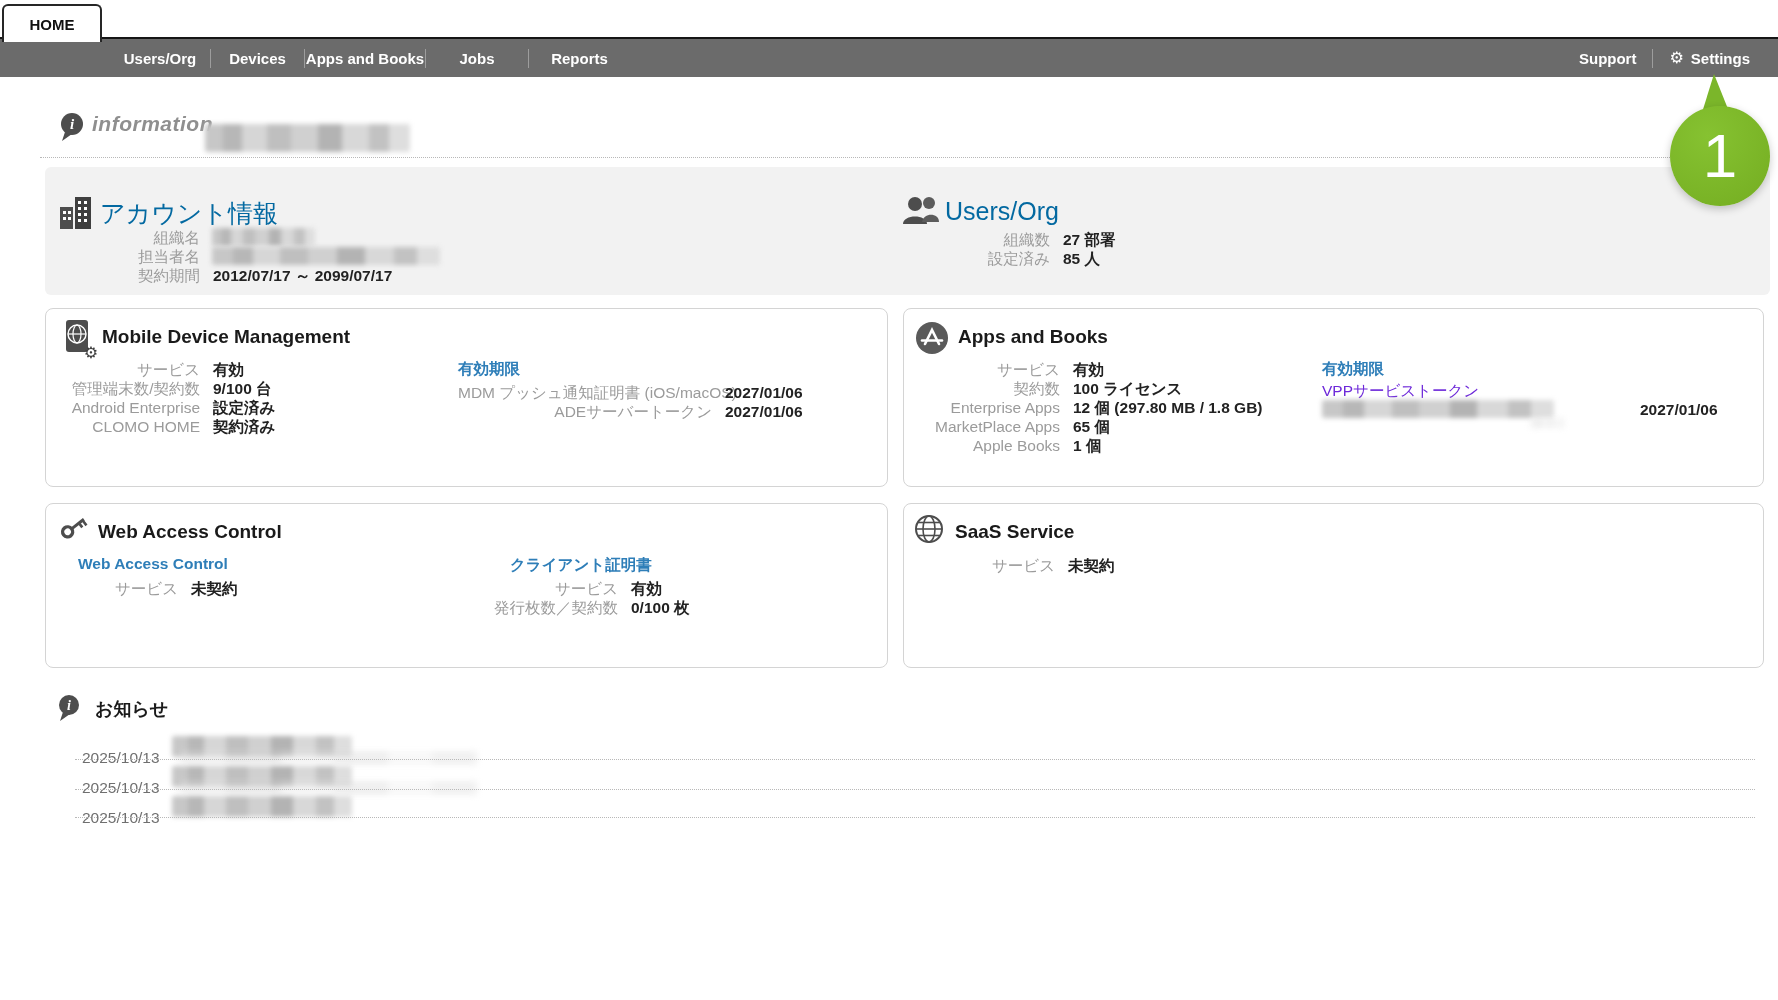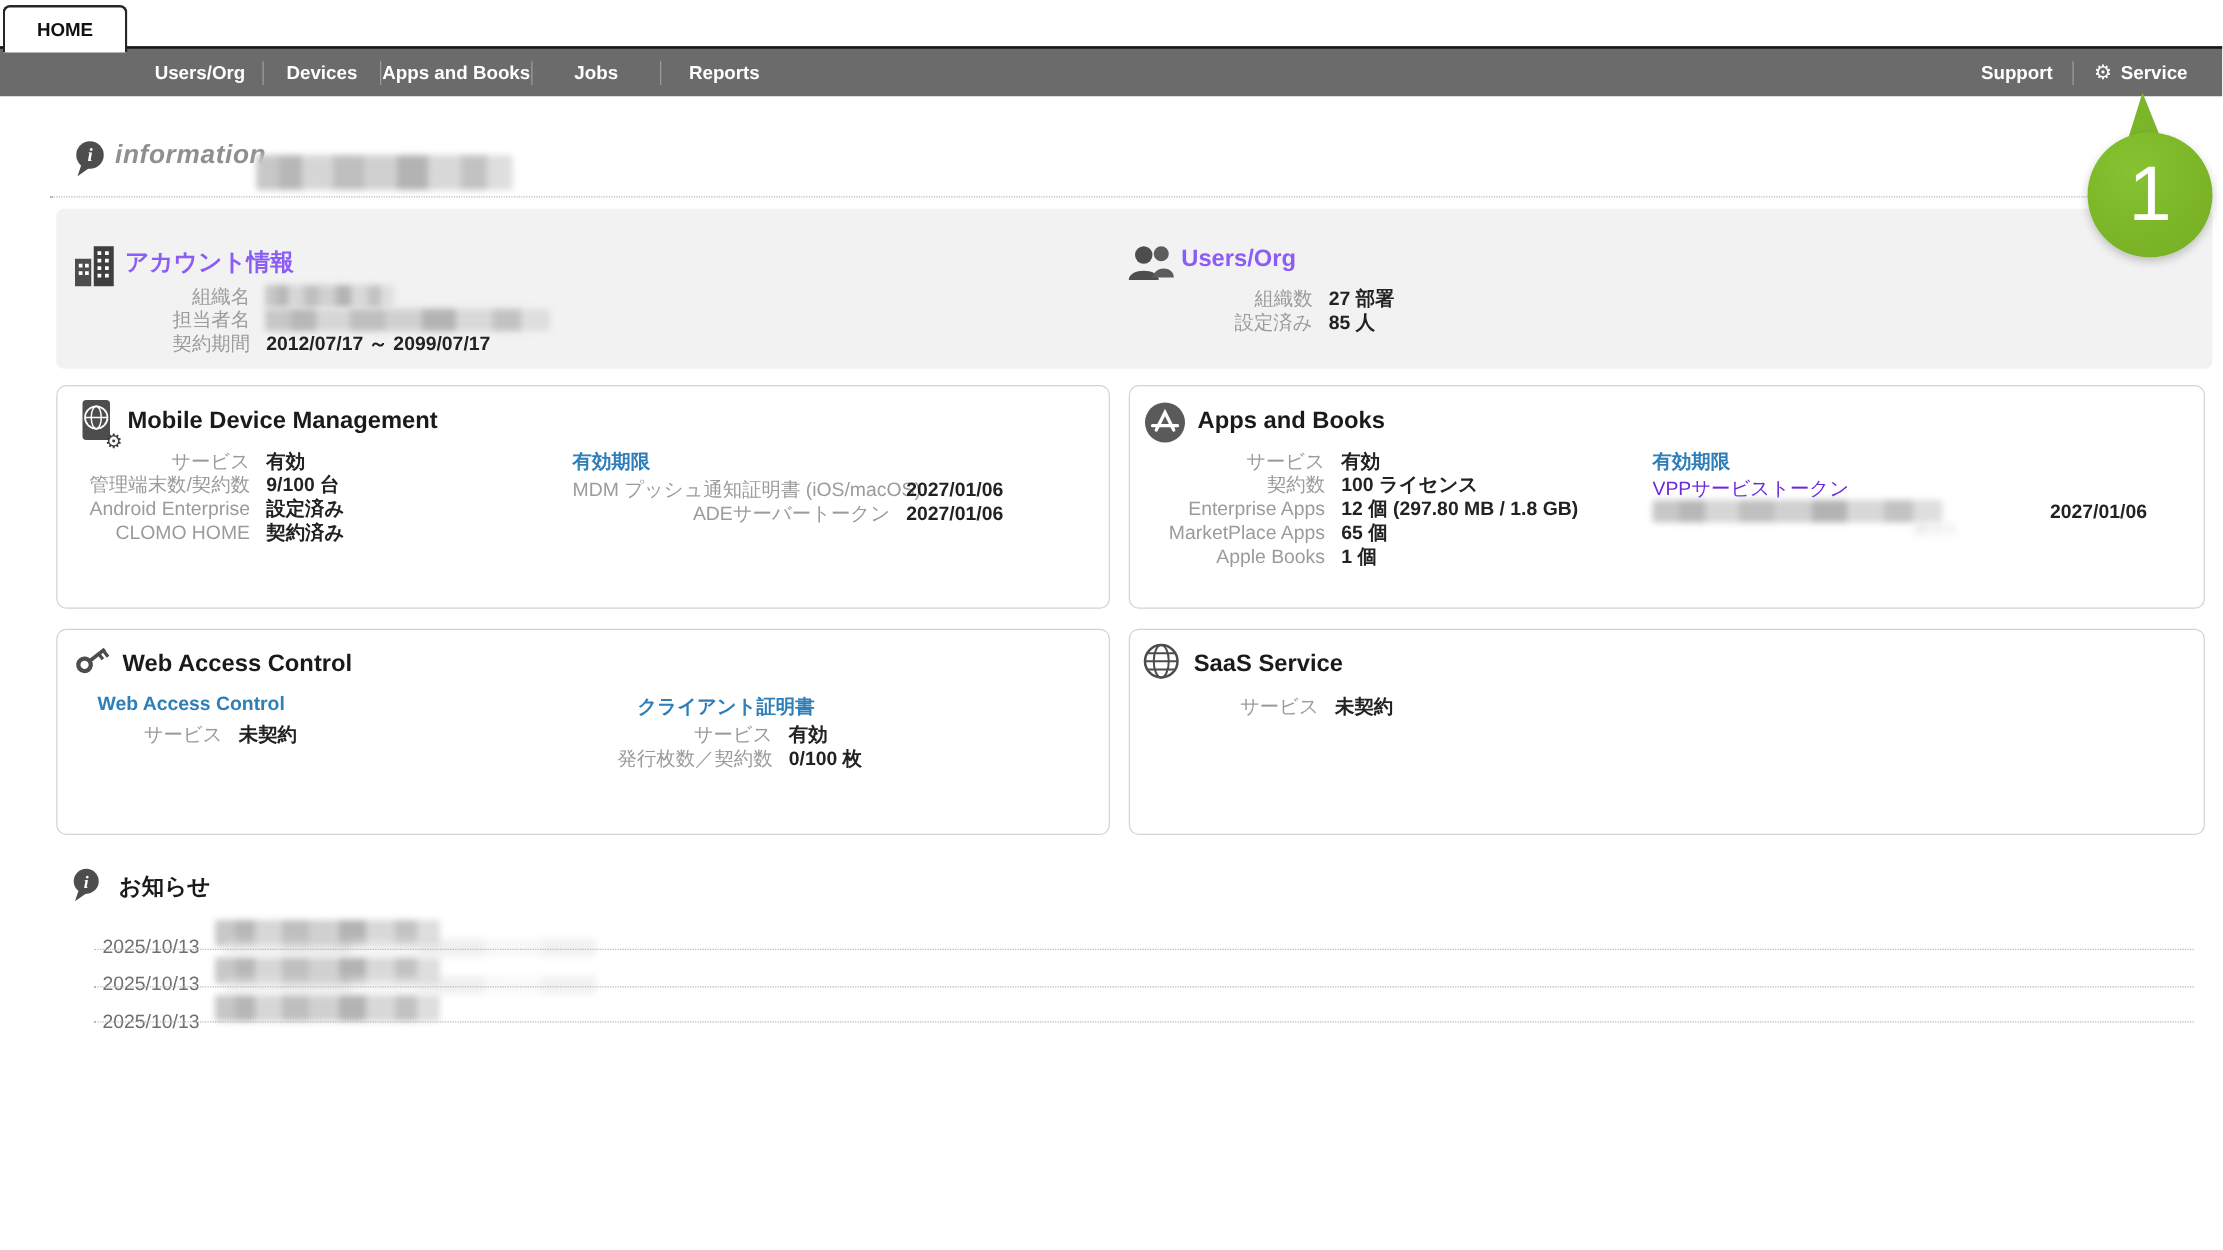--- a/index.html
+++ b/index.html
@@ -39,21 +39,21 @@
   .redact{position:absolute;border-radius:2px;filter:blur(2.5px);
     background-image:linear-gradient(90deg,#c7c7c7 0 9%,#b7b7b7 9% 18%,#d6d6d6 18% 30%,
       #bfbfbf 30% 42%,#d0d0d0 42% 55%,#b3b3b3 55% 67%,#d8d8d8 67% 80%,#c2c2c2 80% 90%,#dedede 90% 100%);}
   .redact-light{position:absolute;border-radius:2px;filter:blur(3px);opacity:.45;
     background-image:linear-gradient(90deg,#e3e3e3 0 15%,#d6d6d6 15% 34%,#ececec 34% 52%,
       #dcdcdc 52% 70%,#f0f0f0 70% 85%,#e0e0e0 85% 100%);}
 
   
   .band{position:absolute;left:45px;top:167px;width:1725px;height:128px;background:#f2f2f2;border-radius:6px;}
   .card{position:absolute;background:#fff;border:1px solid #d4d4d4;border-radius:8px;box-sizing:border-box;}
-  .blue-title{position:absolute;font-size:19px;font-weight:700;color:#8b5cf6;white-space:nowrap;}
+  .blue-title{position:absolute;font-size:25px;font-weight:400;color:#0369a1;white-space:nowrap;}
   .card-title{position:absolute;font-size:19px;font-weight:700;color:#1a1a1a;white-space:nowrap;}
   .link{position:absolute;font-size:15.5px;font-weight:600;color:#2e7eb8;white-space:nowrap;cursor:pointer;}
 
   .kv{position:absolute;display:flex;align-items:flex-start;font-size:15.5px;line-height:19px;white-space:nowrap;}
   .kv .l{color:#9b9b9b;text-align:right;flex:none;}
   .kv .v{color:#222;font-weight:600;margin-left:13px;text-align:center;}
   .w155 .l{width:155px;} .w160 .l{width:160px;} .w254 .l{width:254px;}
   .w157 .l{width:157px;} .w133 .l{width:133px;} .w188 .l{width:188px;} .w152 .l{width:152px;}
   .plain-label{position:absolute;font-size:15.5px;color:#6d28d9;white-space:nowrap;}
   .date-strong{position:absolute;font-size:15.5px;font-weight:600;color:#222;white-space:nowrap;}
@@ -81,21 +81,21 @@
       <div class="tabsep"></div>
       <div class="tab" style="width:101px">Reports</div>
     </div>
     <div class="nav-right">
       <div class="item">
           <span>Support</span>
         </div>
       <div class="tabsep"></div>
       <div class="item">
         <span class="gear">⚙</span>
-        <span>Service</span>
+        <span>Settings</span>
       </div>
     </div>
   </div>
   <div class="home-tab">HOME</div>
 
   <div class="balloon-tip"></div>
   <div class="balloon">
     <span class="num">1</span>
   </div>
 

